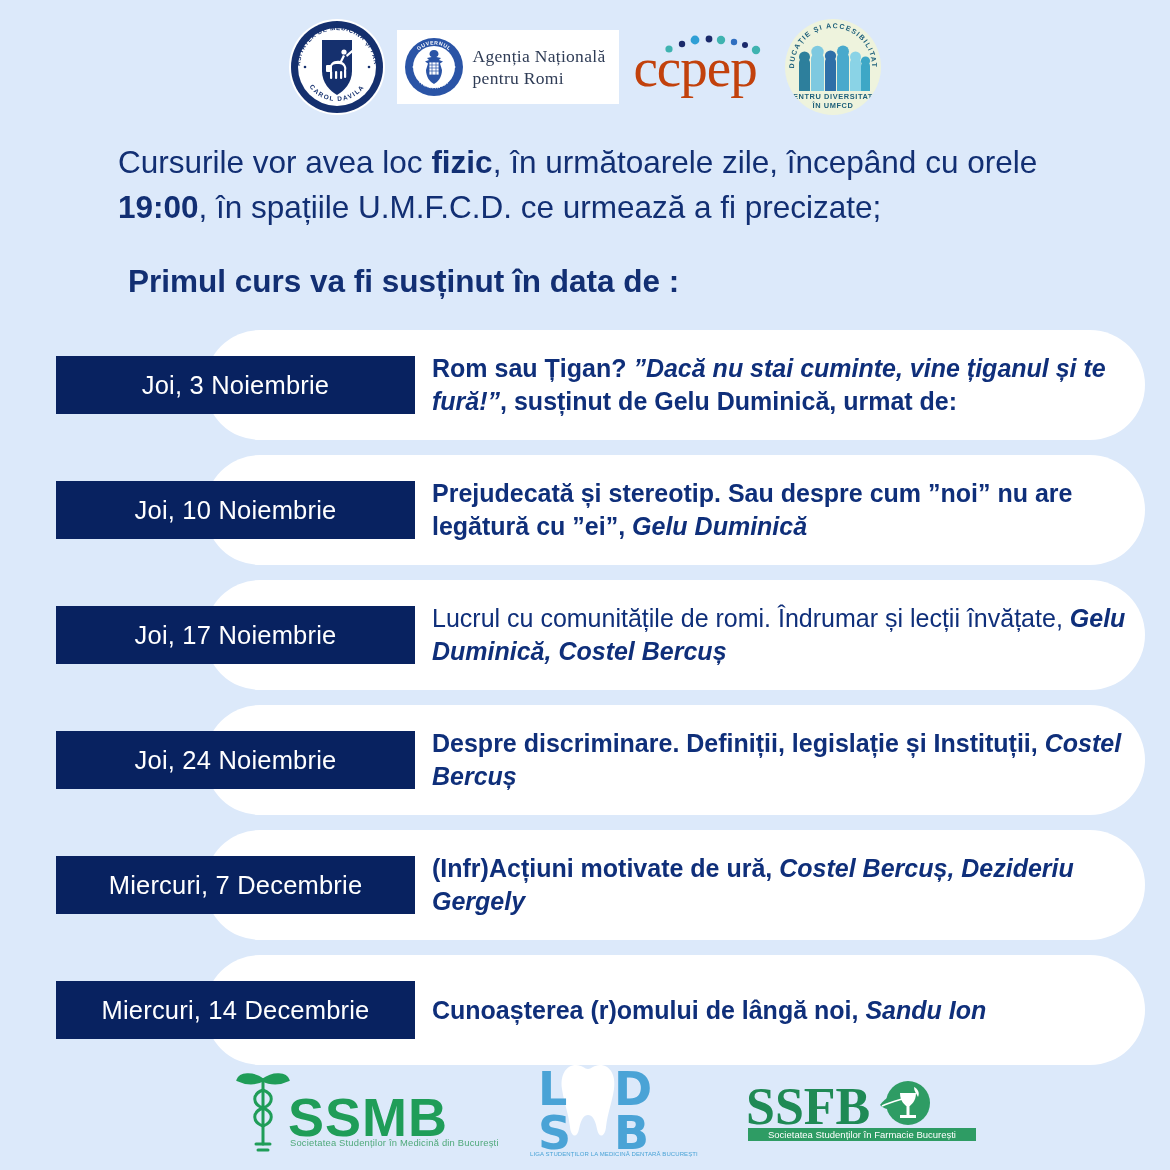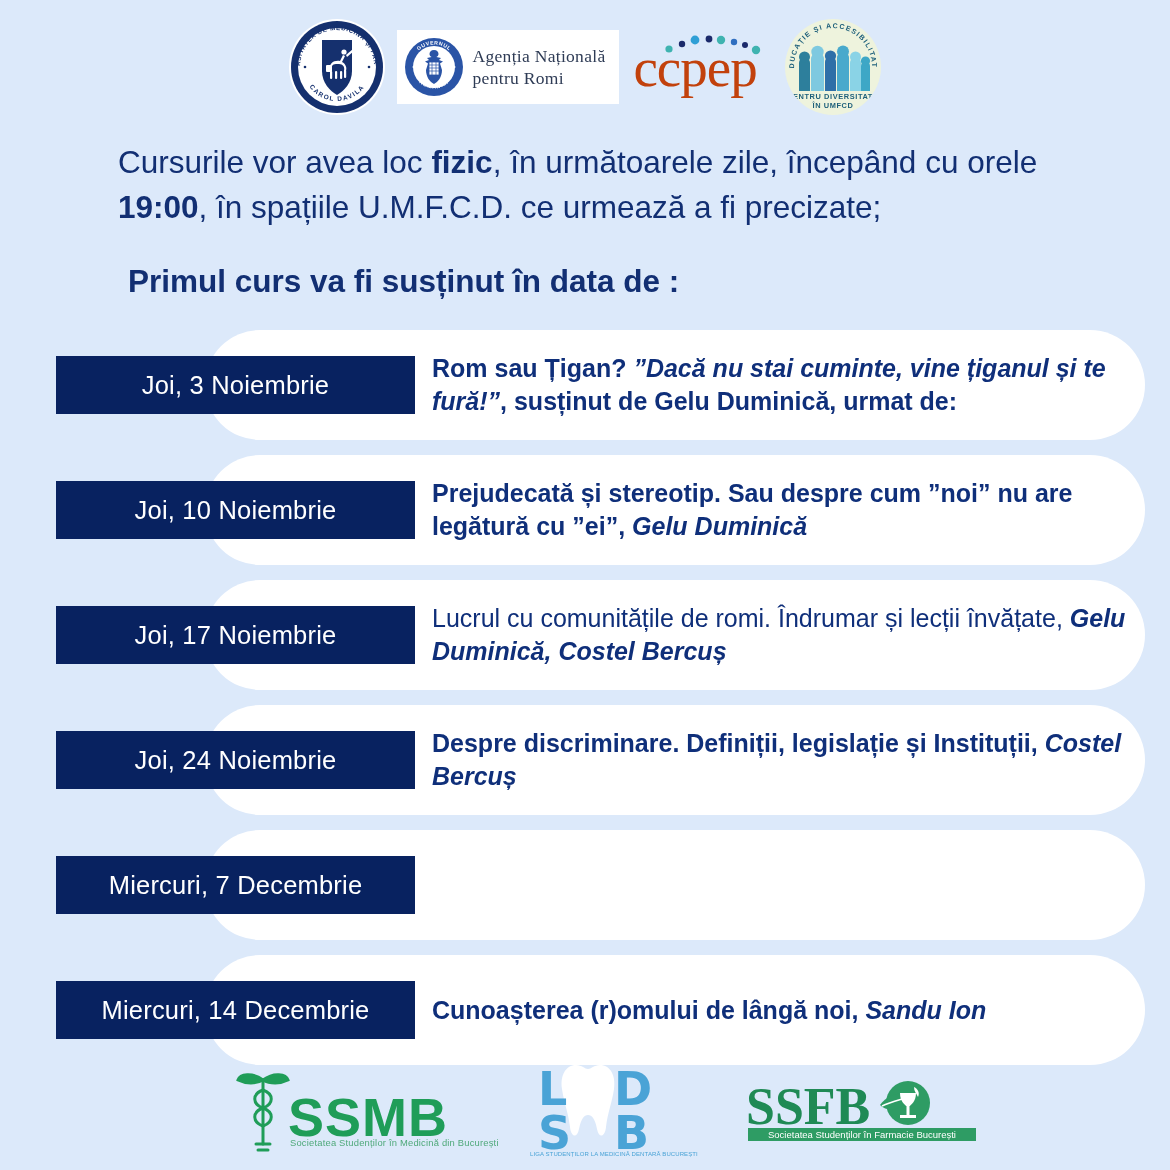--- a/index.html
+++ b/index.html
@@ -401,20 +401,23 @@
       </div>
     <div class="desc">
         <div><span style="font-weight: bold;">Despre discriminare. Definiții, legislație și Instituții, </span><span style="font-weight: bold; font-style: italic;">Costel Bercuș</span></div>
       </div>
   </div>
   <div class="row row-4">
     <div class="card"></div>
     <div class="date-box">
         <span>Miercuri, 7 Decembrie</span>
       </div>
+    <div class="desc">
+        <div><span style="font-weight: bold;">(Infr)Acțiuni motivate de ură, </span><span style="font-weight: bold; font-style: italic;">Costel Bercuș, Dezideriu Gergely</span></div>
+      </div>
   </div>
   <div class="row row-5">
     <div class="card"></div>
     <div class="date-box">
         <span>Miercuri, 14 Decembrie</span>
       </div>
     <div class="desc">
         <div><span style="font-weight: bold;">Cunoașterea (r)omului de lângă noi, </span><span style="font-weight: bold; font-style: italic;">Sandu Ion</span></div>
       </div>
   </div>

